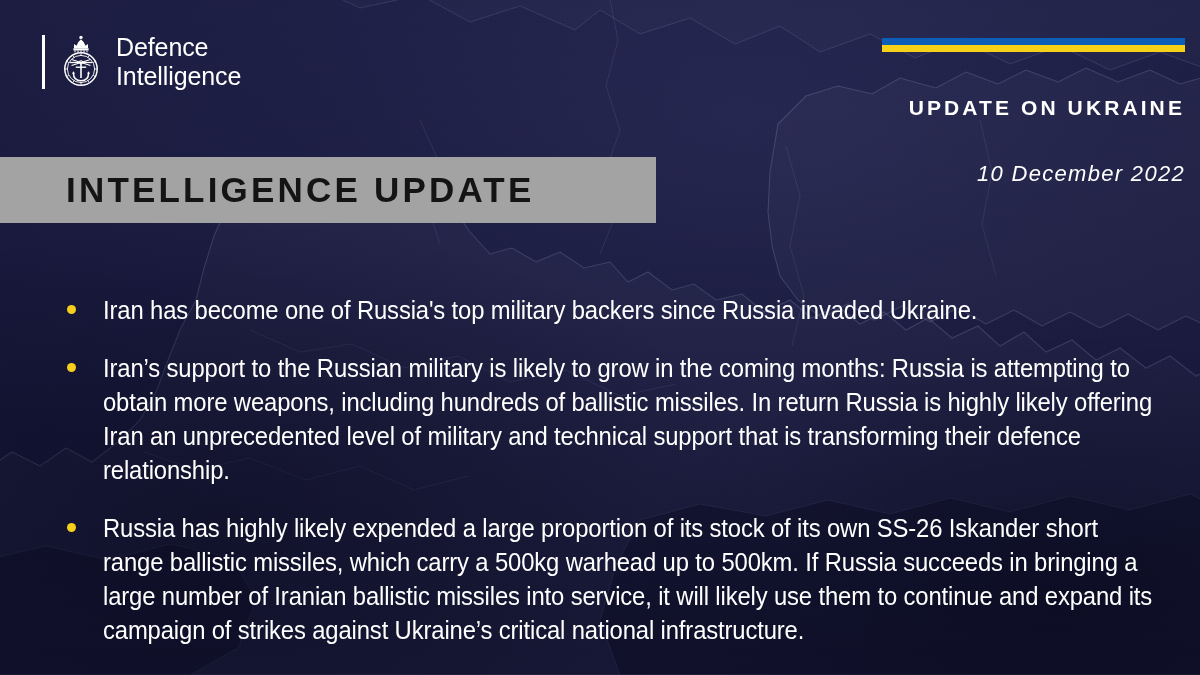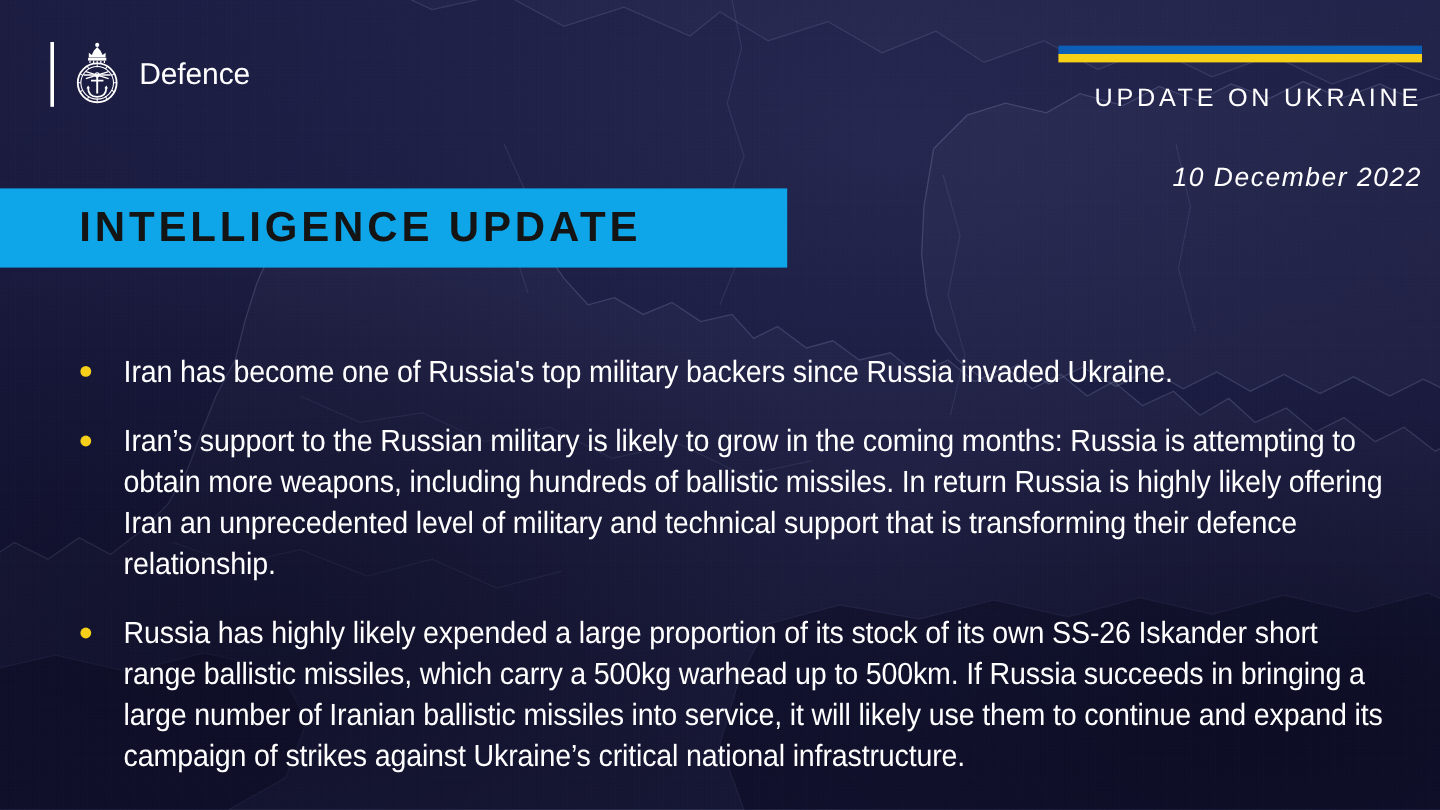--- a/index.html
+++ b/index.html
@@ -123,41 +123,42 @@
     right: 15px;
     top: 68px;
     width: 640px;
     text-align: right;
     color: #ffffff;
   }
   .update-title {
     font-size: 21px;
     line-height: 27px;
     letter-spacing: 3.1px;
-    font-weight: 400;
+    font-weight: 700;
     white-space: nowrap;
+    margin-top: 26px;
   }
   .update-date {
     font-size: 22px;
     line-height: 30px;
     letter-spacing: 1.3px;
     font-style: italic;
     font-weight: 400;
     white-space: nowrap;
     margin-top: 38px;
   }
 
   
   .banner {
     position: absolute;
     left: 0;
     top: 157px;
     width: 656px;
     height: 66px;
-    background: #0ea5e9;
+    background: #a3a3a3;
     display: flex;
     align-items: center;
   }
   .banner-text {
     color: #141414;
     font-size: 35px;
     letter-spacing: 3.2px;
     font-weight: 700;
     margin-left: 66px;
     white-space: nowrap;
@@ -273,20 +274,21 @@
         <path d="M16.8,34.2 L27.2,34.2" stroke="#ffffff" stroke-width="1.4"></path>
         <circle cx="22" cy="29.3" r="1.6" stroke="#ffffff" stroke-width="1.1"></circle>
         <path d="M14.4,39.8 C14.4,45.8 18,47.8 22,47.8 C26,47.8 29.6,45.8 29.6,39.8" stroke="#ffffff" stroke-width="1.5"></path>
         <path d="M13,40.8 L14.4,38.2 L16,40.6 Z" fill="#ffffff" stroke="none"></path>
         <path d="M31,40.8 L29.6,38.2 L28,40.6 Z" fill="#ffffff" stroke="none"></path>
       </g>
     </svg>
 
     <div class="brand-text">
       <div class="brand-line">Defence</div>
+      <div class="brand-line">Intelligence</div>
     </div>
   </div>
 
   <div class="flagbar">
     <div class="flag-blue"></div>
     <div class="flag-yellow"></div>
   </div>
 
   <div class="update-block">
     <div class="update-title">UPDATE ON UKRAINE</div>

